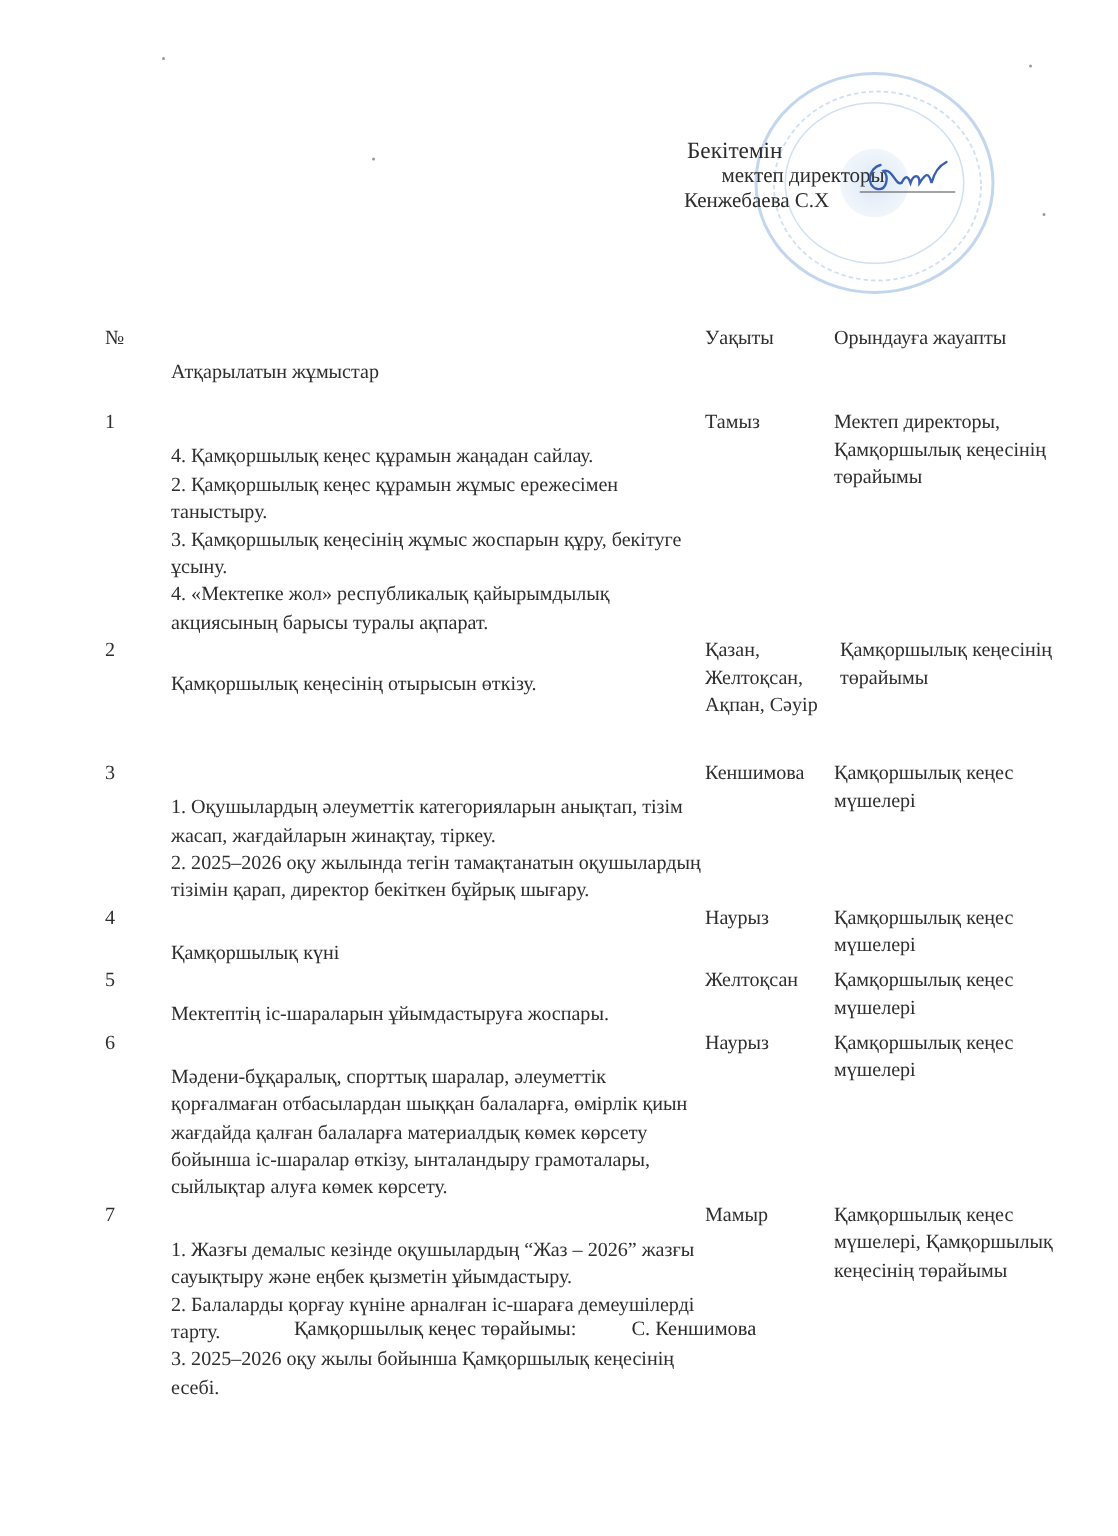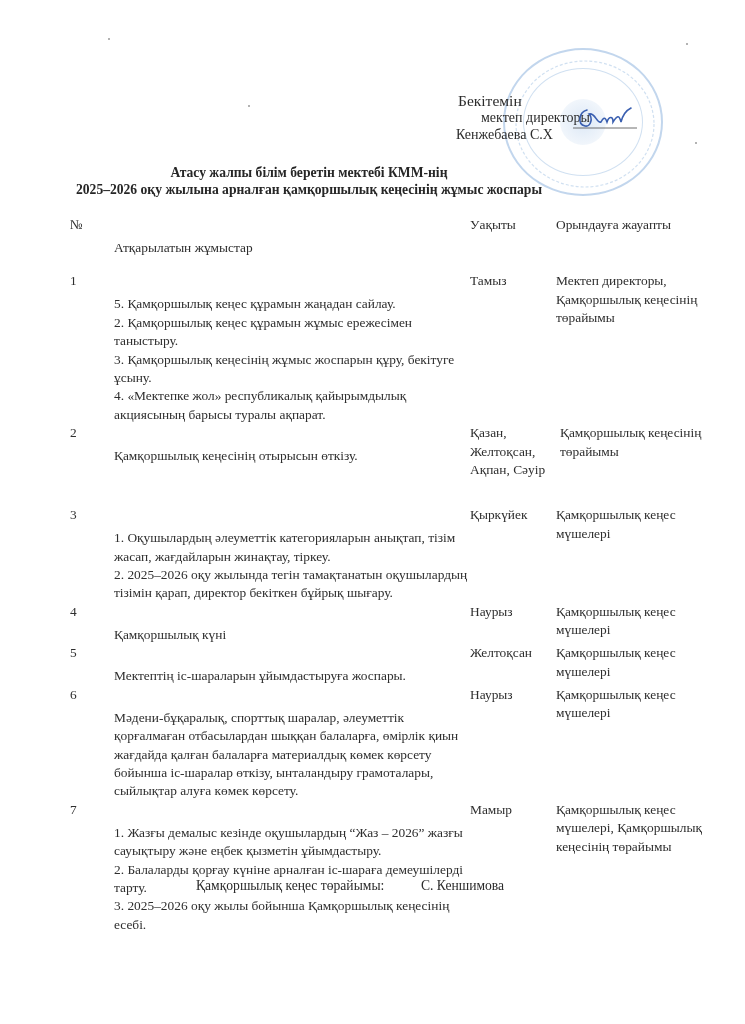--- a/index.html
+++ b/index.html
@@ -152,37 +152,33 @@
     <span class="title">Бекітемін</span>
     <span class="director">мектеп директоры</span>
     <span class="name">Кенжебаева С.Х</span>
   </div>
 
   <svg class="signature" viewBox="0 0 64 28">
     <path d="M14 6 C6 8, 4 20, 12 22 C18 23, 20 14, 16 10 C22 8, 24 20, 28 18 C30 14, 32 12, 34 18 C36 12, 40 12, 40 18 C44 12, 46 10, 48 18 C50 10, 54 6, 58 4" fill="none" stroke="#3a5fb0" stroke-width="1.6" stroke-linecap="round"></path>
     <path d="M0 24 L64 24" stroke="#4a4a4a" stroke-width="0.8"></path>
   </svg>
 
-  <div class="heading">
-    <span>Атасу жалпы білім беретін мектебі КММ-нің</span>
-    <span>2025–2026 оқу жылына арналған қамқоршылық кеңесінің жұмыс жоспары</span>
-  </div>
 
   <div class="plan">
     <div class="row head-row">
       <div class="c-num">№</div>
       <div class="c-work">Атқарылатын жұмыстар</div>
       <div class="c-time">Уақыты</div>
       <div class="c-resp">Орындауға жауапты</div>
     </div>
 
     <div class="row r1">
       <div class="c-num">1</div>
       <div class="c-work">
-        <span class="line">5. Қамқоршылық кеңес құрамын жаңадан сайлау.</span>
+        <span class="line">4. Қамқоршылық кеңес құрамын жаңадан сайлау.</span>
         <span class="line">2. Қамқоршылық кеңес құрамын жұмыс ережесімен таныстыру.</span>
         <span class="line">3. Қамқоршылық кеңесінің жұмыс жоспарын құру, бекітуге ұсыну.</span>
         <span class="line">4. «Мектепке жол» республикалық қайырымдылық акциясының барысы туралы ақпарат.</span>
       </div>
       <div class="c-time">Тамыз</div>
       <div class="c-resp">Мектеп директоры, Қамқоршылық кеңесінің төрайымы</div>
     </div>
 
     <div class="row r2">
       <div class="c-num">2</div>
@@ -192,21 +188,21 @@
       <div class="c-time" style="padding-right:4px;">Қазан, Желтоқсан, Ақпан, Сәуір</div>
       <div class="c-resp">Қамқоршылық кеңесінің төрайымы</div>
     </div>
 
     <div class="row r3">
       <div class="c-num">3</div>
       <div class="c-work">
         <span class="line">1. Оқушылардың әлеуметтік категорияларын анықтап, тізім жасап, жағдайларын жинақтау, тіркеу.</span>
         <span class="line">2. 2025–2026 оқу жылында тегін тамақтанатын оқушылардың тізімін қарап, директор бекіткен бұйрық шығару.</span>
       </div>
-      <div class="c-time">Қыркүйек</div>
+      <div class="c-time">Кеншимова</div>
       <div class="c-resp">Қамқоршылық кеңес мүшелері</div>
     </div>
 
     <div class="row r4">
       <div class="c-num">4</div>
       <div class="c-work">
         <span class="line">Қамқоршылық күні</span>
       </div>
       <div class="c-time">Наурыз</div>
       <div class="c-resp">Қамқоршылық кеңес мүшелері</div>

